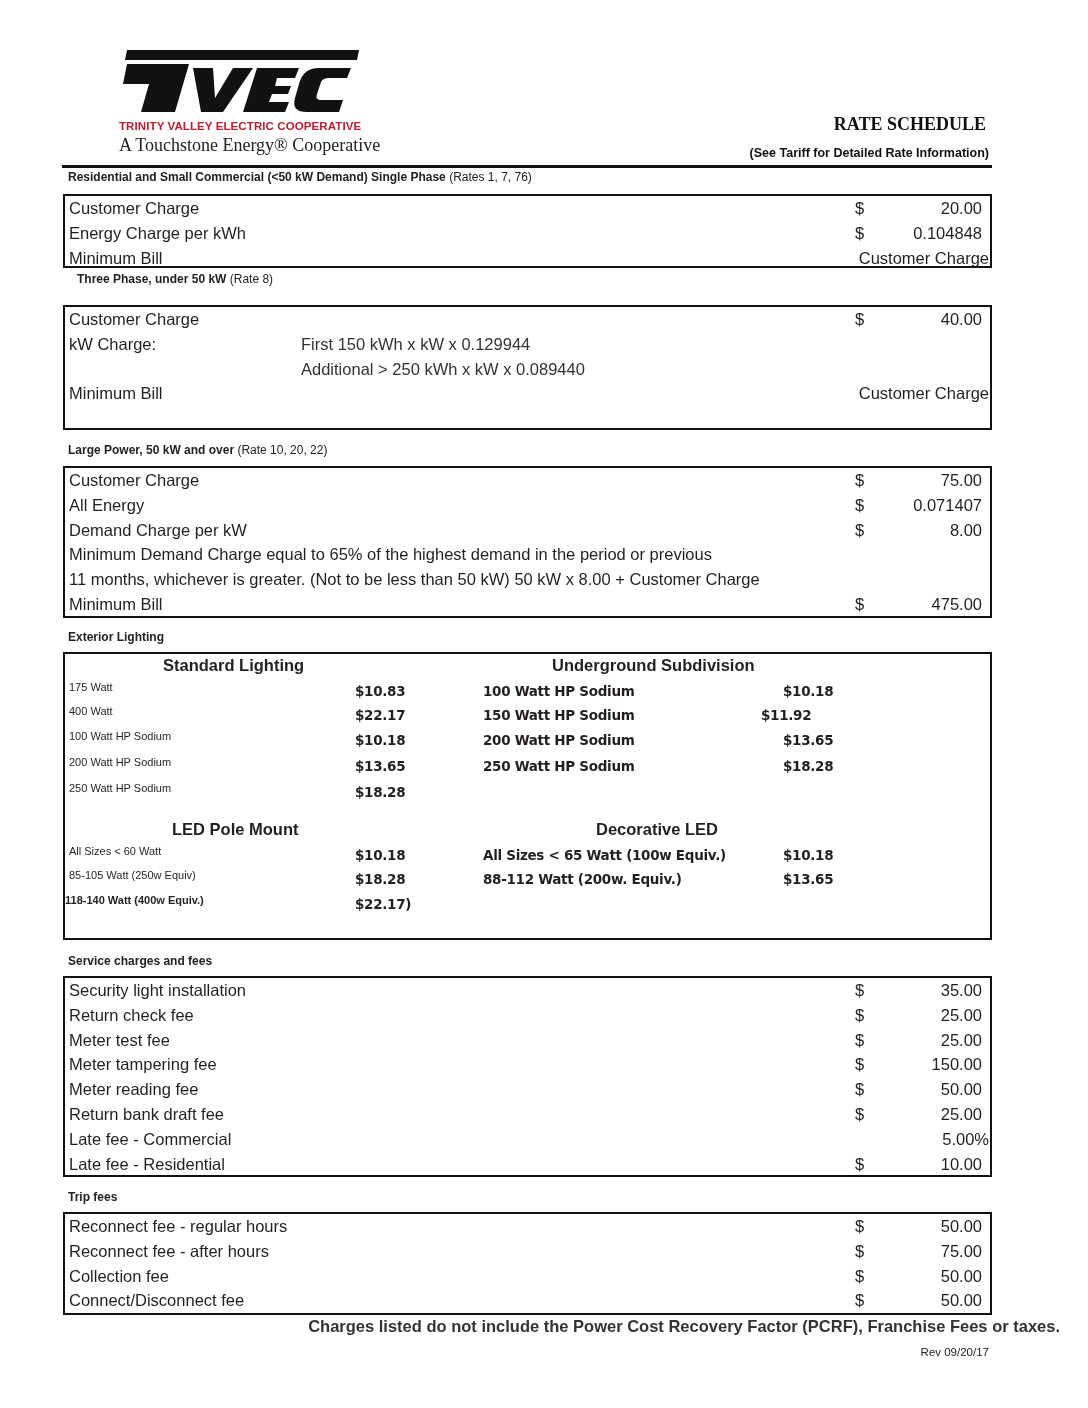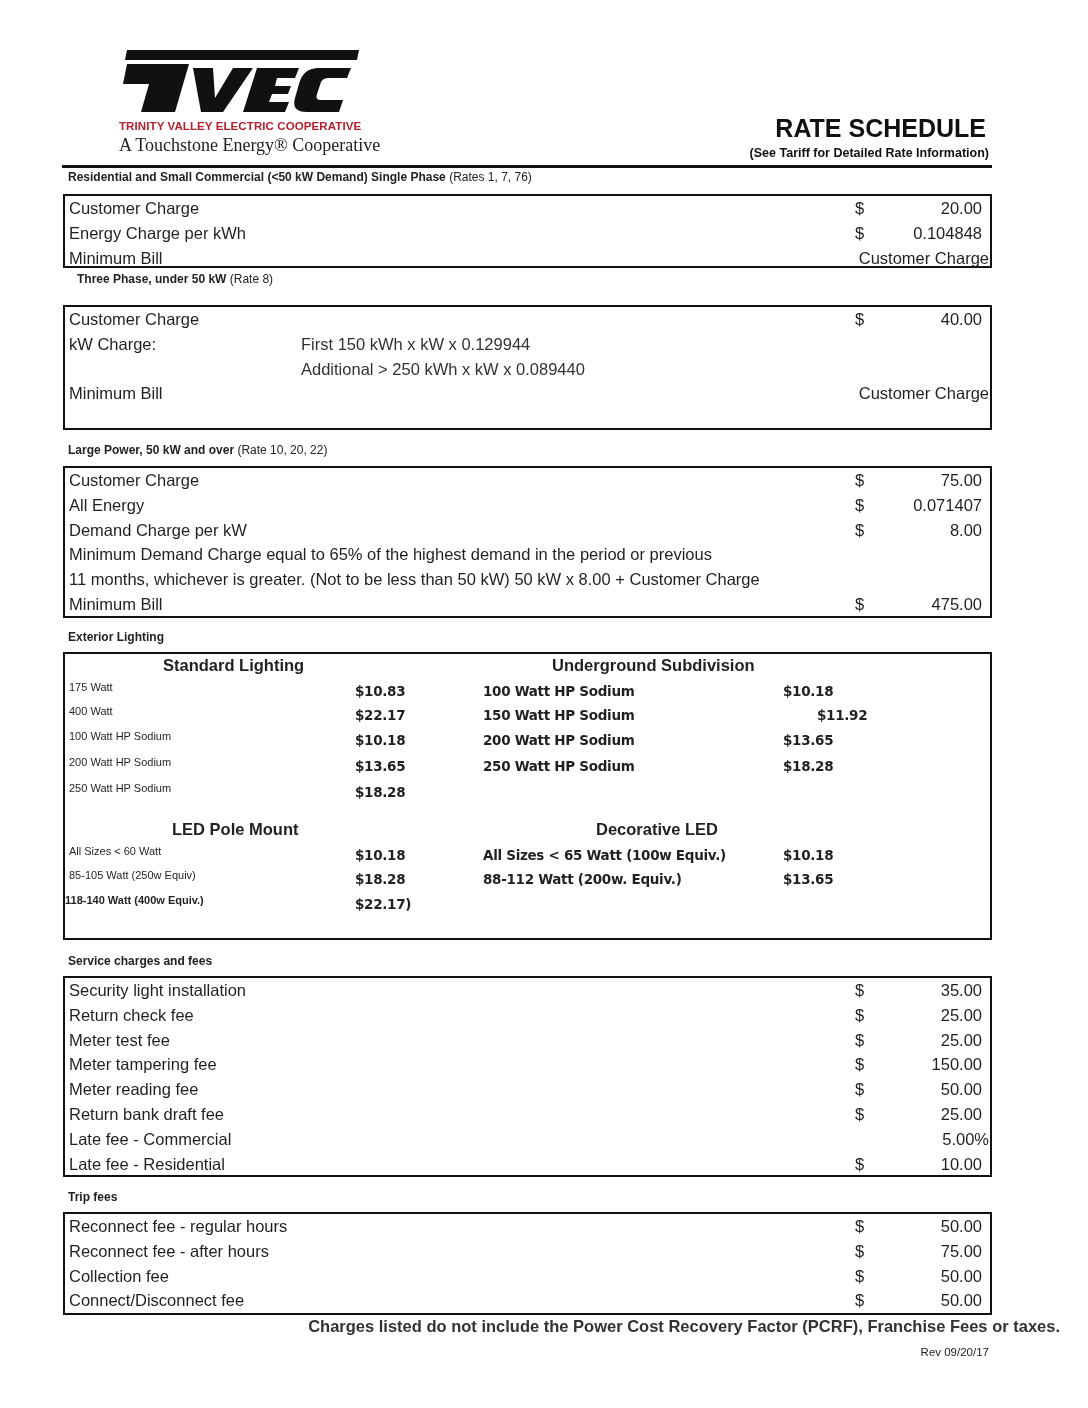--- a/index.html
+++ b/index.html
@@ -10,21 +10,21 @@
   }
   .page { position: absolute; left: 0; top: 0; width: 1088px; height: 1408px; }
 
   
   .logo { position: absolute; left: 75px; top: 46px; width: 245px; margin-left: 44px; }
   .logo-mark { width: 240px; height: 70px; display: block; }
   .logo-name { font-weight: bold; font-size: 11.5px; color: #b5202e; letter-spacing: 0.1px; margin-top: 4px; white-space: nowrap; }
   .logo-tag { font-family: "Liberation Serif", serif; font-size: 18px; color: #222; margin-top: 2px; white-space: nowrap; display: flex; align-items: center; }
   .logo-tag svg { margin-left: 6px; }
 
-  .title { position: absolute; right: 102px; top: 114px; font-weight: bold; font-size: 25px; color: #111; }
+  .title { position: absolute; right: 102px; top: 114px; font-weight: bold; font-size: 18px; color: #111; font-family: Liberation Serif, serif; }
   .subtitle { position: absolute; right: 99px; top: 146px; font-weight: bold; font-size: 12.5px; color: #111; }
   .top-rule { position: absolute; left: 62px; top: 165px; width: 930px; height: 3px; background: #111; }
 
   .sec-head { position: absolute; left: 68px; font-size: 12px; color: #222; white-space: nowrap; }
   .sec-head b { font-weight: bold; }
   .box { position: absolute; left: 63px; width: 929px; border: 2.5px solid #111; }
   .row { position: relative; height: 24.8px; font-size: 16.5px; line-height: 24.8px; white-space: nowrap; }
   .row .label { position: absolute; left: 4px; }
   .row .sub { position: absolute; left: 236px; color: #333; }
   .row .cur { position: absolute; left: 790px; }
@@ -159,21 +159,21 @@
     <div class="lt calibri" style="left:290px; top:78px;">$10.18</div>
     <div class="lt" style="left:4px; top:102px;">200 Watt HP Sodium</div>
     <div class="lt calibri" style="left:290px; top:104px;">$13.65</div>
     <div class="lt" style="left:4px; top:128px;">250 Watt HP Sodium</div>
     <div class="lt calibri" style="left:290px; top:130px;">$18.28</div>
 
     <div class="lt lt-head" style="left:487px; top:2px;">Underground Subdivision</div>
     <div class="lt calibri" style="left:418px; top:29px;">100 Watt HP Sodium</div>
     <div class="lt calibri" style="left:718px; top:29px;">$10.18</div>
     <div class="lt calibri" style="left:418px; top:53px;">150 Watt HP Sodium</div>
-    <div class="lt calibri" style="left:752px; top:53px;">$11.92</div>
+    <div class="lt calibri" style="left:696px; top:53px;">$11.92</div>
     <div class="lt calibri" style="left:418px; top:78px;">200 Watt HP Sodium</div>
     <div class="lt calibri" style="left:718px; top:78px;">$13.65</div>
     <div class="lt calibri" style="left:418px; top:104px;">250 Watt HP Sodium</div>
     <div class="lt calibri" style="left:718px; top:104px;">$18.28</div>
 
     <div class="lt lt-head" style="left:107px; top:166px;">LED Pole Mount</div>
     <div class="lt" style="left:4px; top:191px;">All Sizes &lt; 60 Watt</div>
     <div class="lt calibri" style="left:290px; top:193px;">$10.18</div>
     <div class="lt" style="left:4px; top:215px;">85-105 Watt (250w Equiv)</div>
     <div class="lt calibri" style="left:290px; top:217px;">$18.28</div>

